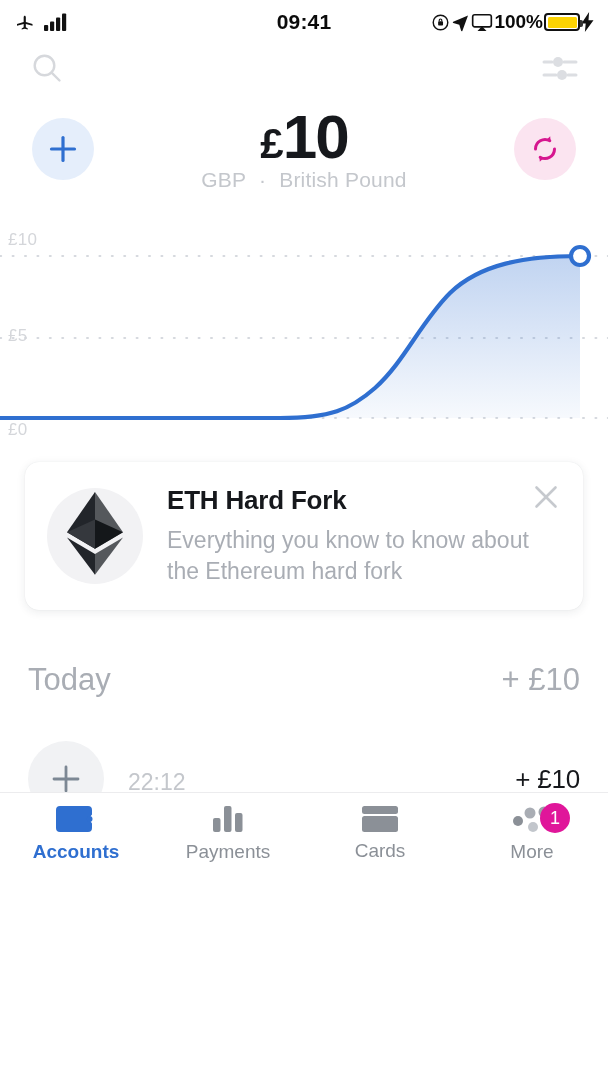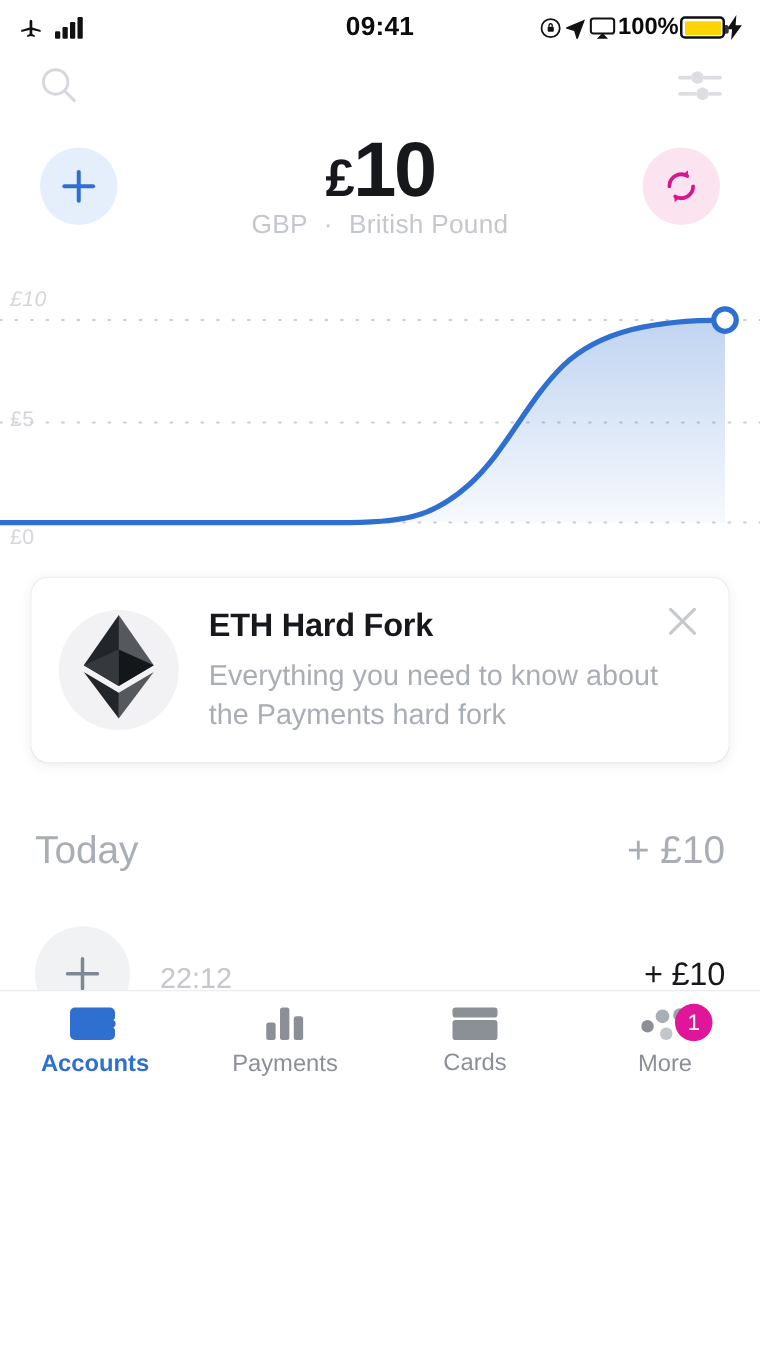--- a/index.html
+++ b/index.html
@@ -59,21 +59,21 @@
     font-size:21px; color:#c4c7cc; letter-spacing:0.2px;
   }
   .bal-sub .dot { margin:0 7px; color:#c4c7cc; }
 
   
   .chart { position:absolute; top:228px; left:0; width:608px; height:214px; }
   .chart svg { display:block; }
   .axis-label {
     position:absolute; left:8px; font-size:17px; color:#d4d6da; letter-spacing:0.3px;
   }
-  .ax10 { top:2px;font-style:italic; }
+  .ax10 { top:2px; }
   .ax5  { top:98px; }
   .ax0  { top:192px; }
 
   
   .promo {
     position:absolute; top:462px; left:25px; width:558px; height:148px;
     background:#fff; border-radius:14px;
     box-shadow:0 2px 10px rgba(30,40,60,0.09), 0 0 1px rgba(30,40,60,0.12);
     display:flex; align-items:center; padding:0 22px;
   }
@@ -248,21 +248,21 @@
         <path d="M28 0L27.4 2.1v54.1l.6.6 28-16.6z" fill="#55585c"></path>
         <path d="M28 0L0 40.2l28 16.6V30.4z" fill="#22252a"></path>
         <path d="M28 62.1l-.35.43v19.3l.35 1.02L56 45.5z" fill="#55585c"></path>
         <path d="M28 82.85V62.1L0 45.5z" fill="#22252a"></path>
         <path d="M28 56.8l28-16.6-28-12.7z" fill="#14171a"></path>
         <path d="M0 40.2l28 16.6V27.5z" fill="#35383d"></path>
       </svg>
     </div>
     <div class="promo-text">
       <div class="promo-title">ETH Hard Fork</div>
-      <div class="promo-desc">Everything you need to know about the Payments hard fork</div>
+      <div class="promo-desc">Everything you know to know about the Ethereum hard fork</div>
     </div>
     <div class="promo-close">
       <svg width="26" height="26" viewBox="0 0 26 26">
         <line x1="3.5" y1="3.5" x2="22.5" y2="22.5" stroke="#c6c9ce" stroke-width="2.6" stroke-linecap="round"></line>
         <line x1="22.5" y1="3.5" x2="3.5" y2="22.5" stroke="#c6c9ce" stroke-width="2.6" stroke-linecap="round"></line>
       </svg>
     </div>
   </div>
 
   <div class="tx-header">

